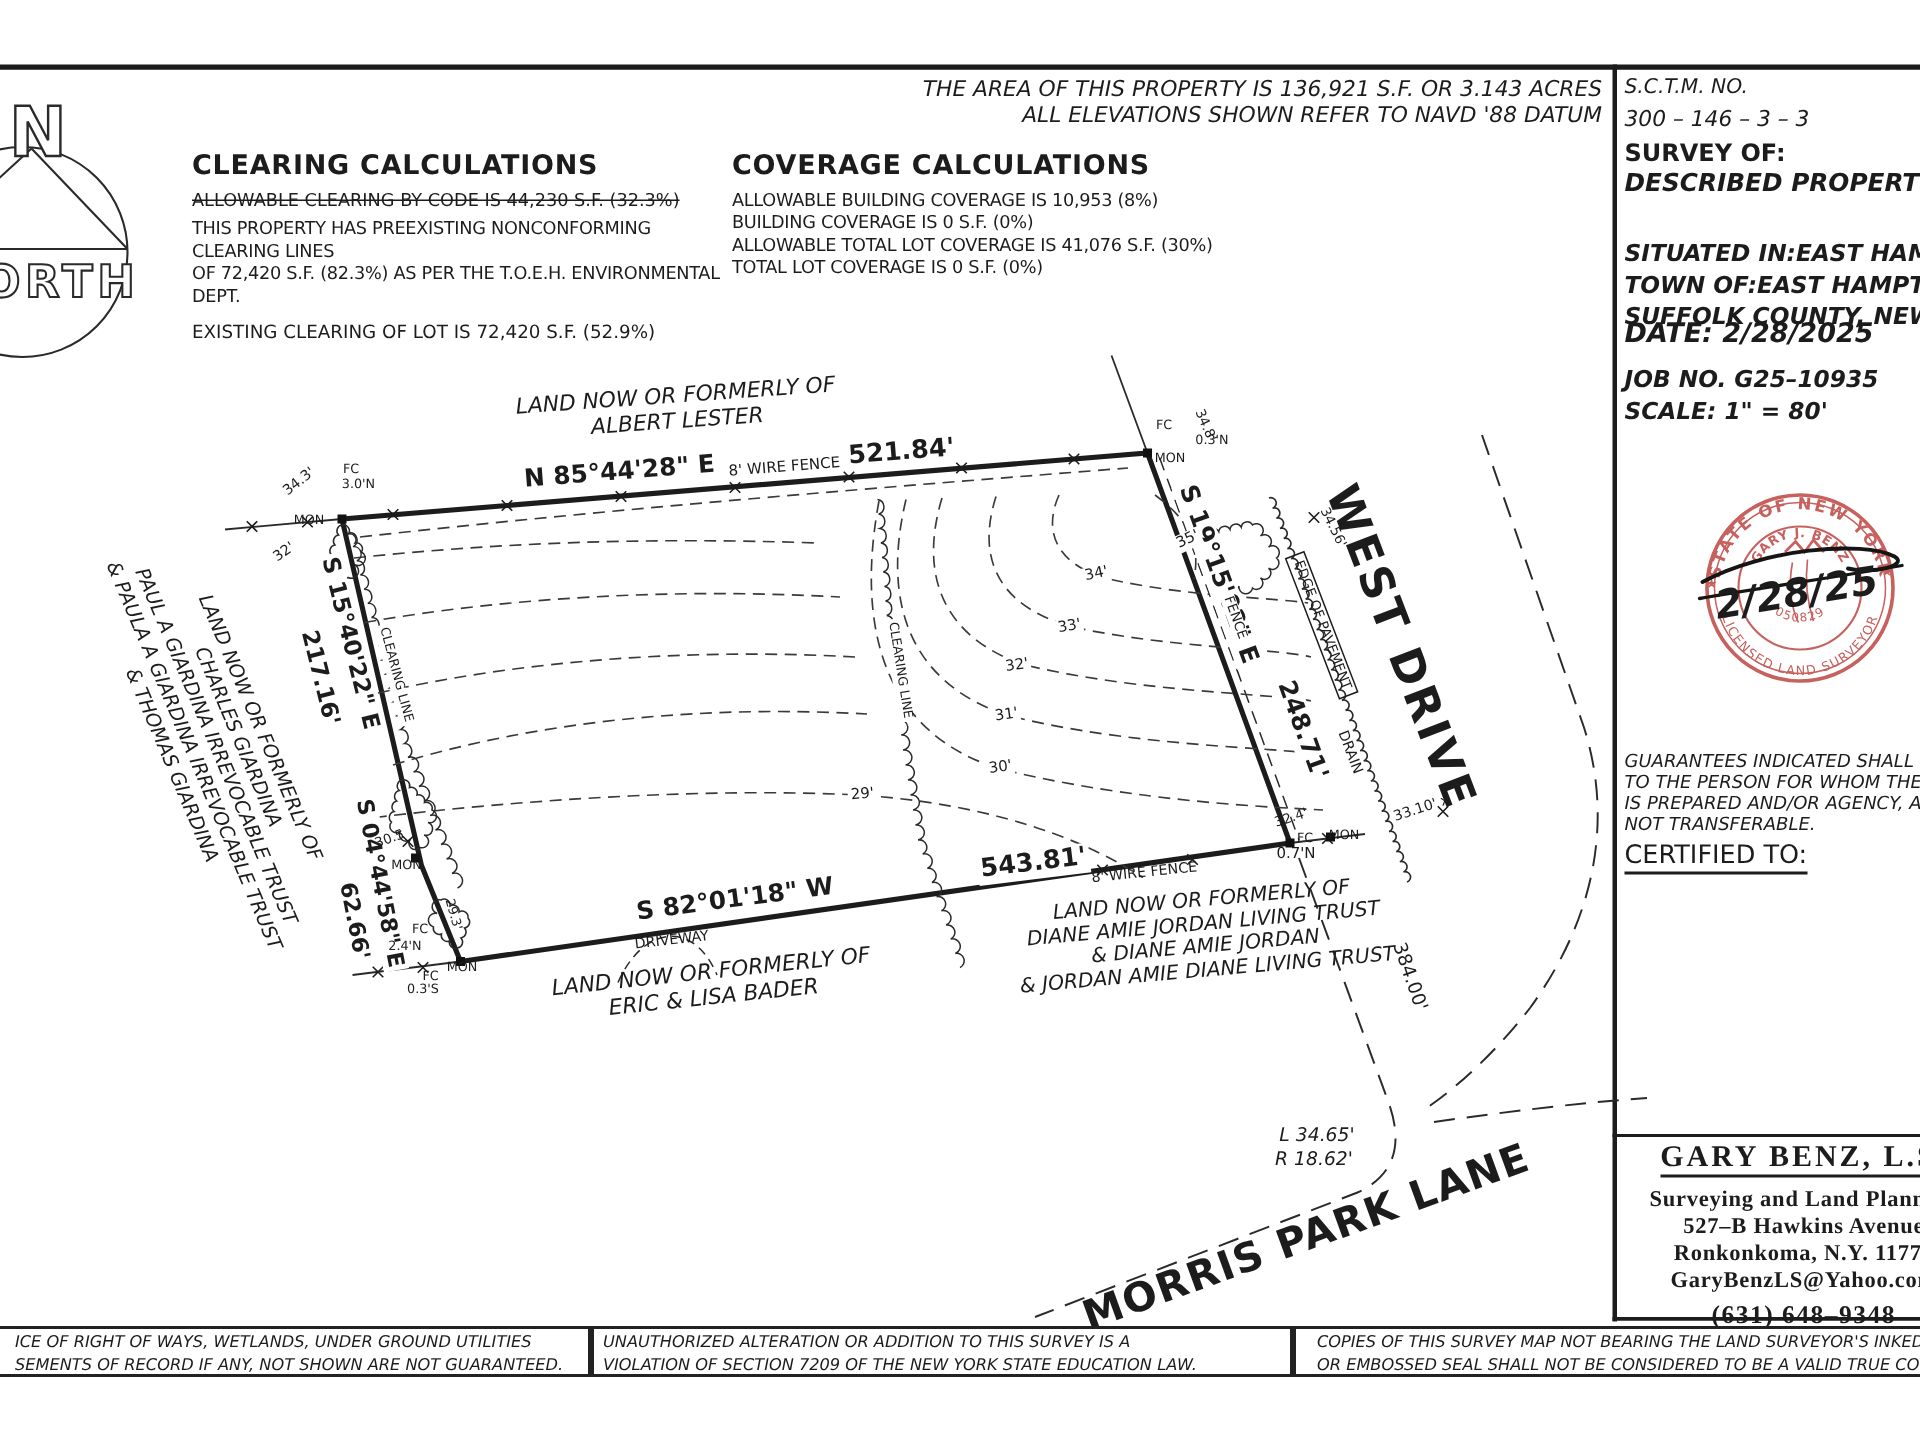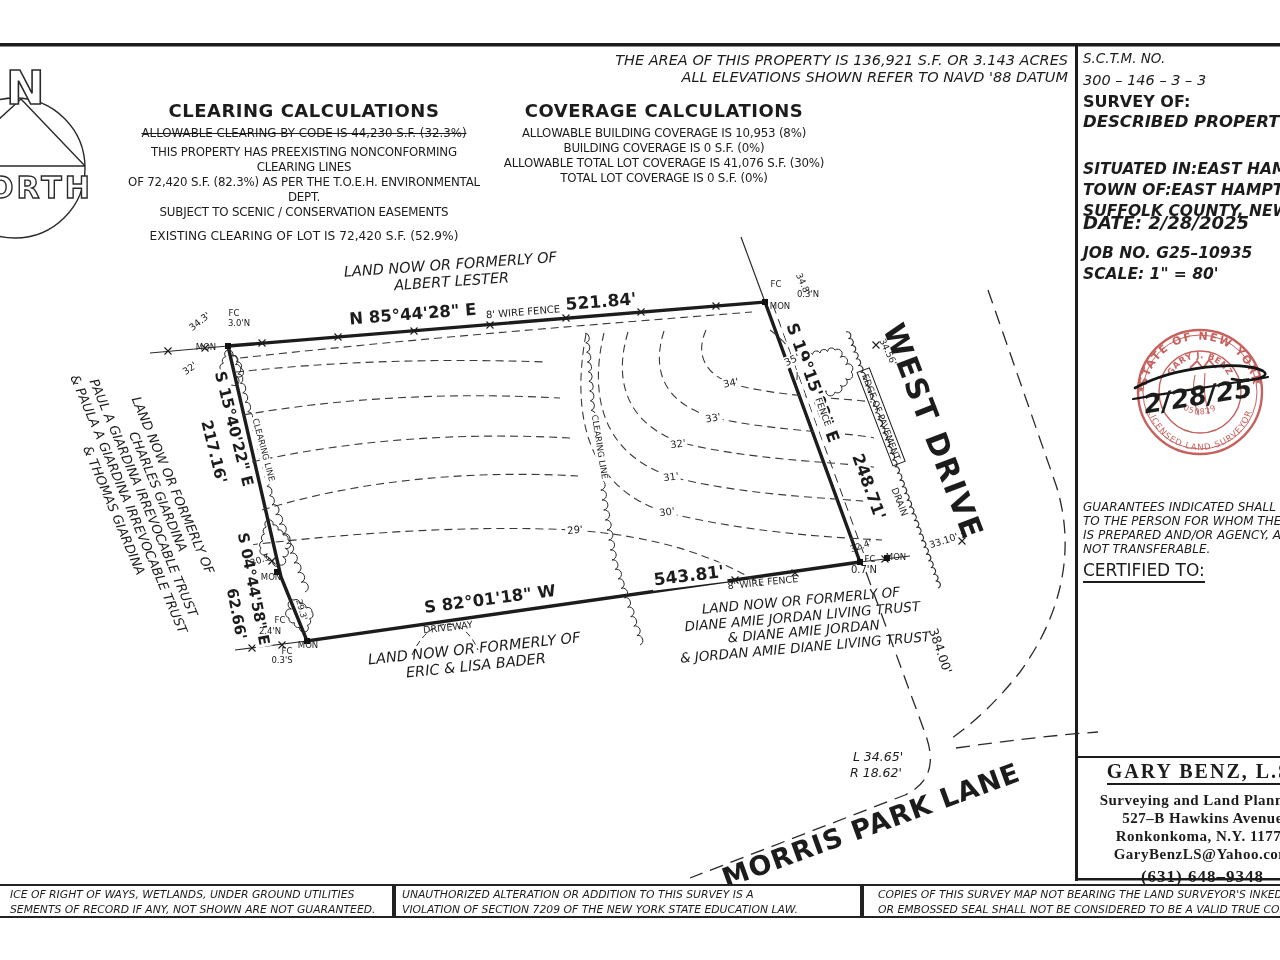--- a/index.html
+++ b/index.html
@@ -4,21 +4,21 @@
 <style>
   html,body{margin:0;padding:0;background:#e8e8e8;}
   #page{position:relative;width:1280px;height:960px;background:#ffffff;overflow:hidden;
         font-family:"DejaVu Sans",sans-serif;color:#1c1c1c;}
   .L{position:absolute;white-space:nowrap;color:#1c1c1c;font-family:"DejaVu Sans",sans-serif;line-height:1.15;}
   .b{font-weight:bold;}
   .i{font-style:italic;}
   .bg{background:#ffffff;padding:0 2px;}
   .ctr{text-align:center;}
   .R{position:absolute;right:212px;text-align:right;white-space:nowrap;font-style:italic;font-size:14.5px;}
-  .calcblock{position:absolute;text-align:center;}
+  .calcblock{position:absolute;text-align:left;}
   .calcblock .t{font-size:18px;font-weight:bold;letter-spacing:.5px;margin-bottom:5px;}
   .calcblock .s{font-size:11.8px;text-decoration:line-through;margin-bottom:5px;}
   .calcblock .l{font-size:11.8px;line-height:15px;letter-spacing:-.2px;}
   .calcblock .e{font-size:12.2px;margin-top:9px;}
   .notebox{position:absolute;border:2px solid #222;height:30px;background:#fff;}
   .notebox div{font-style:italic;font-size:10.8px;line-height:13px;padding:2px 6px;white-space:nowrap;}
   .sb{position:absolute;left:1083px;white-space:nowrap;}
   .eopbox{border:1px solid #1c1c1c;padding:1px 4px;}
   .cert{border-bottom:2px solid #1c1c1c;padding-bottom:1px;}
   .firm{position:absolute;left:1085px;top:760px;width:235px;text-align:center;
@@ -133,21 +133,20 @@
   </svg>
 
   <div class="R" style="top:52px;">THE AREA OF THIS PROPERTY IS 136,921 S.F. OR 3.143 ACRES</div>
   <div class="R" style="top:69px;">ALL ELEVATIONS SHOWN REFER TO NAVD '88 DATUM</div>
 
   <div class="calcblock" style="left:128px;top:100px;width:352px;">
     <div class="t">CLEARING CALCULATIONS</div>
     <div class="s">ALLOWABLE CLEARING BY CODE IS 44,230 S.F. (32.3%)</div>
     <div class="l">THIS PROPERTY HAS PREEXISTING NONCONFORMING CLEARING LINES</div>
     <div class="l">OF 72,420 S.F. (82.3%) AS PER THE T.O.E.H. ENVIRONMENTAL DEPT.</div>
-    <div class="l">SUBJECT TO SCENIC / CONSERVATION EASEMENTS</div>
     <div class="e">EXISTING CLEARING OF LOT IS 72,420 S.F. (52.9%)</div>
   </div>
 
   <div class="calcblock" style="left:488px;top:100px;width:352px;">
     <div class="t">COVERAGE CALCULATIONS</div>
     <div class="l">ALLOWABLE BUILDING COVERAGE IS 10,953 (8%)</div>
     <div class="l">BUILDING COVERAGE IS 0 S.F. (0%)</div>
     <div class="l">ALLOWABLE TOTAL LOT COVERAGE IS 41,076 S.F. (30%)</div>
     <div class="l">TOTAL LOT COVERAGE IS 0 S.F. (0%)</div>
   </div>

